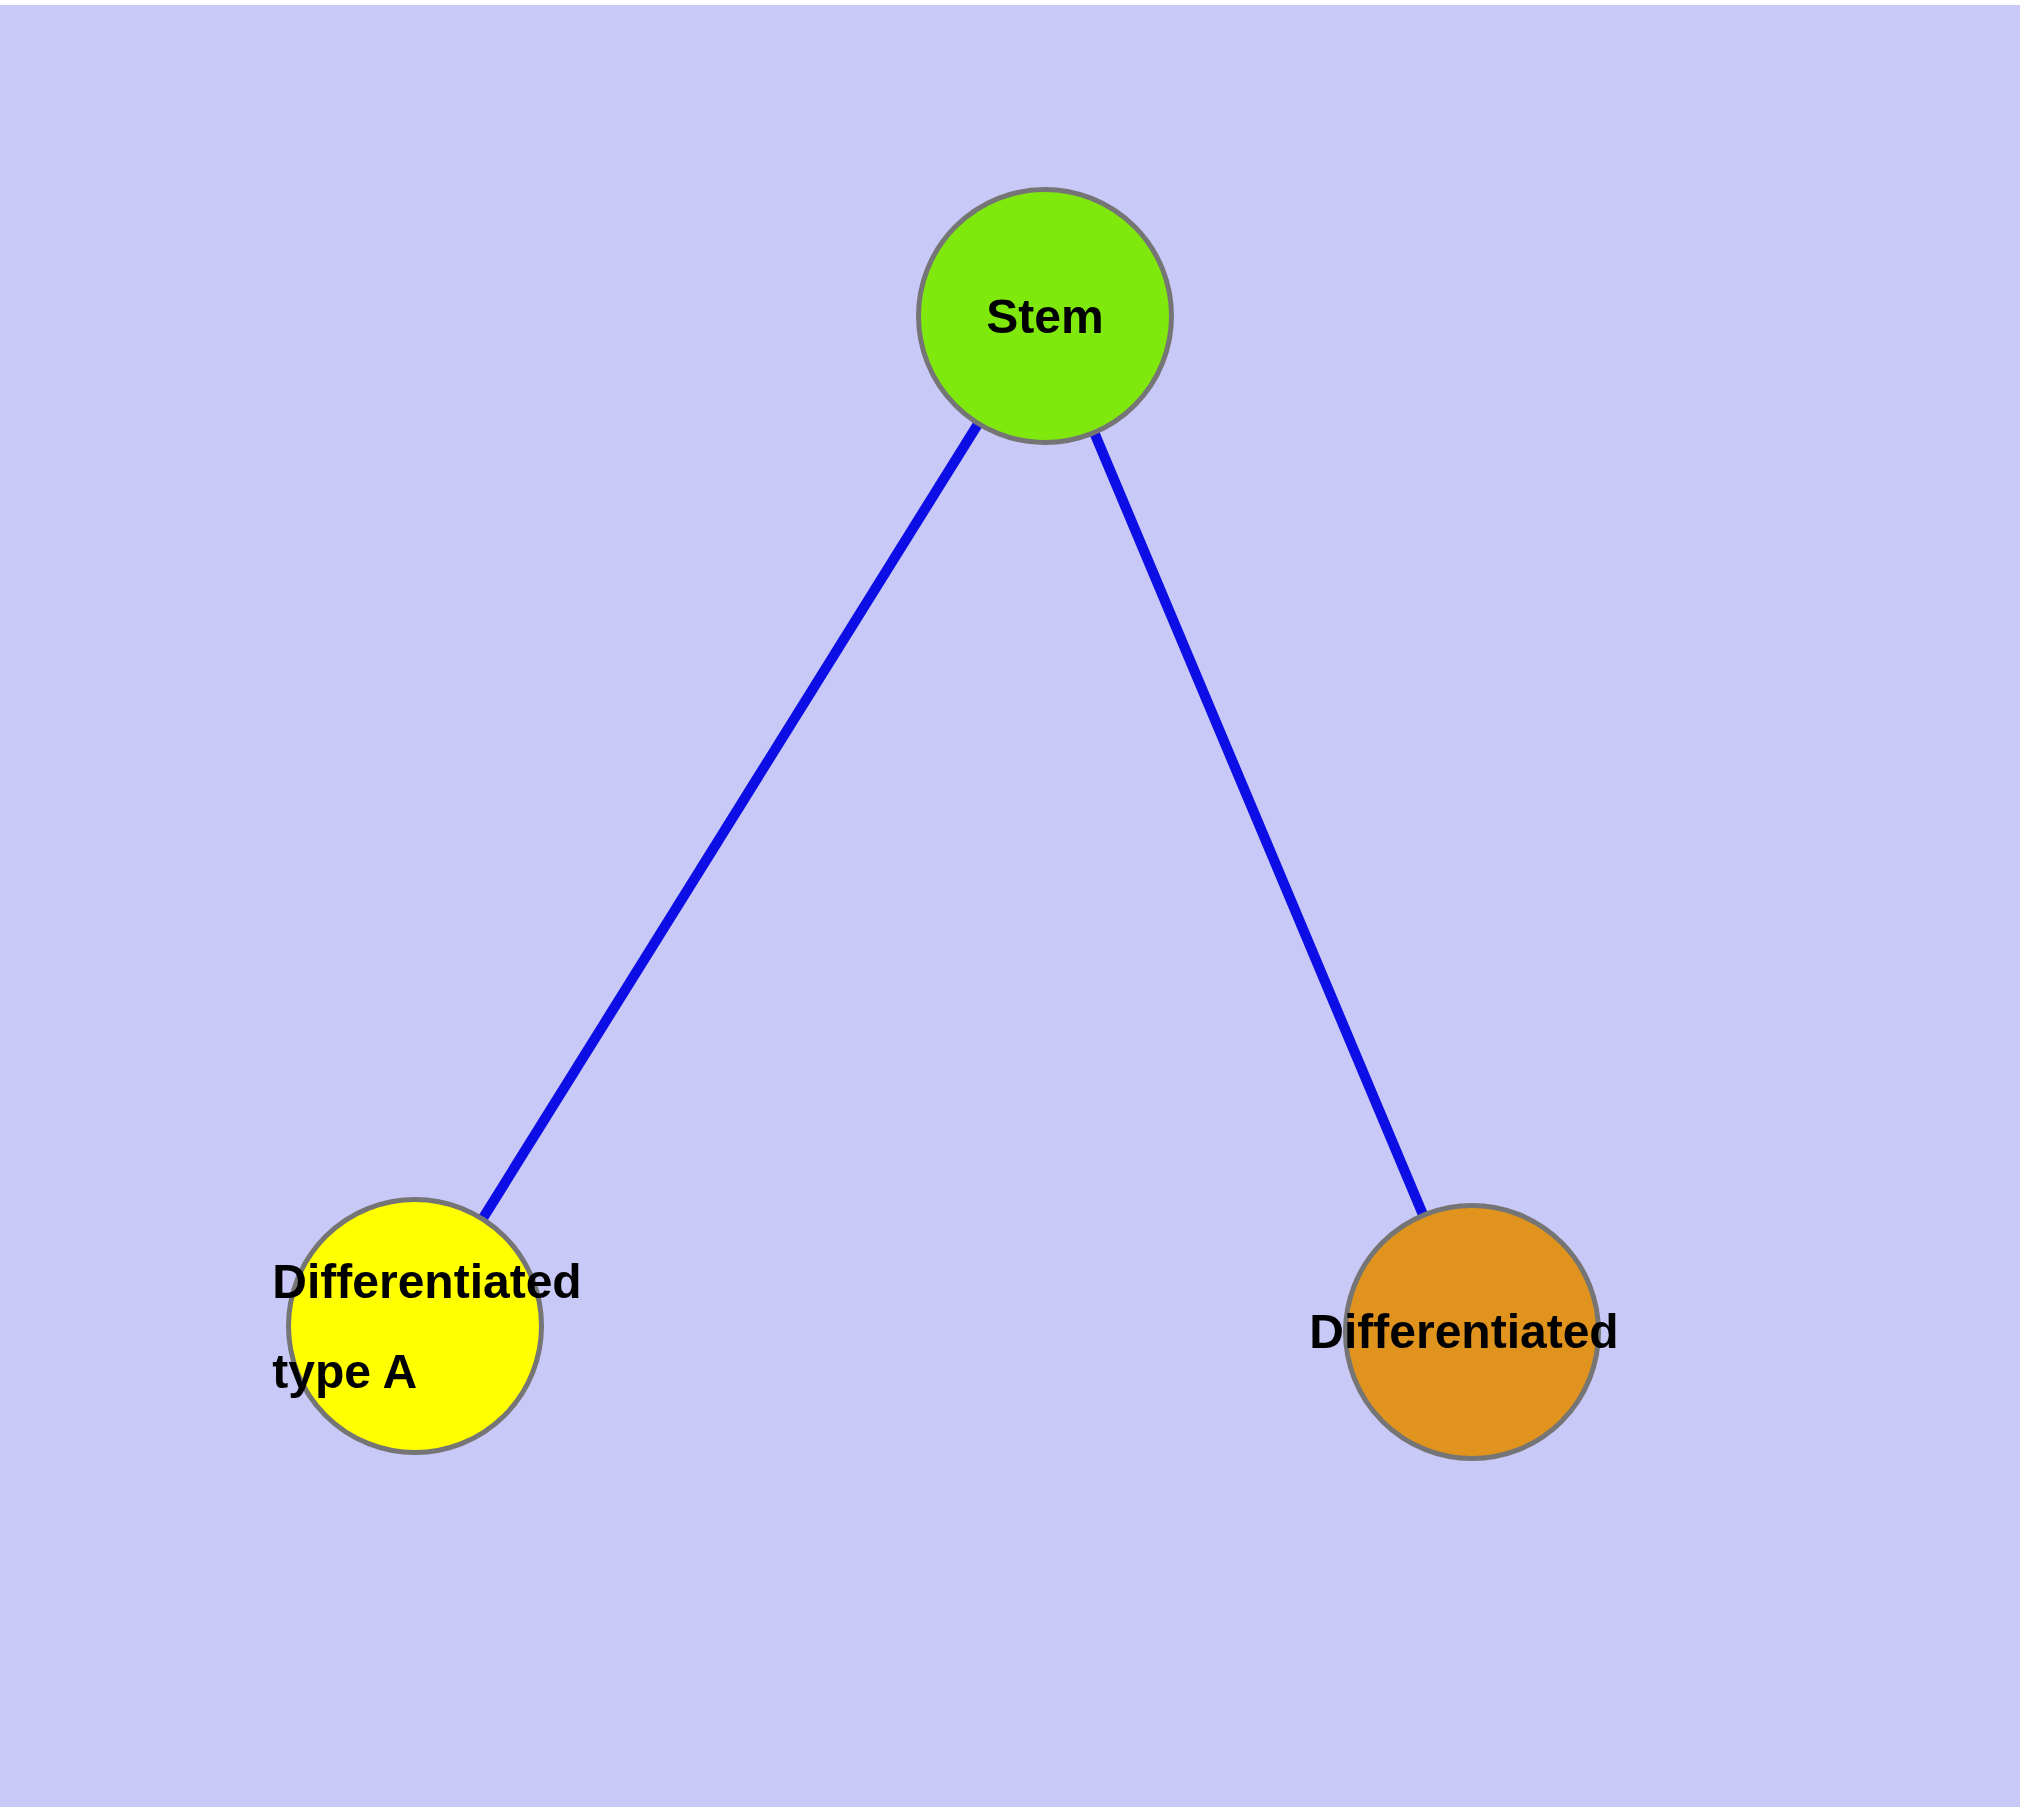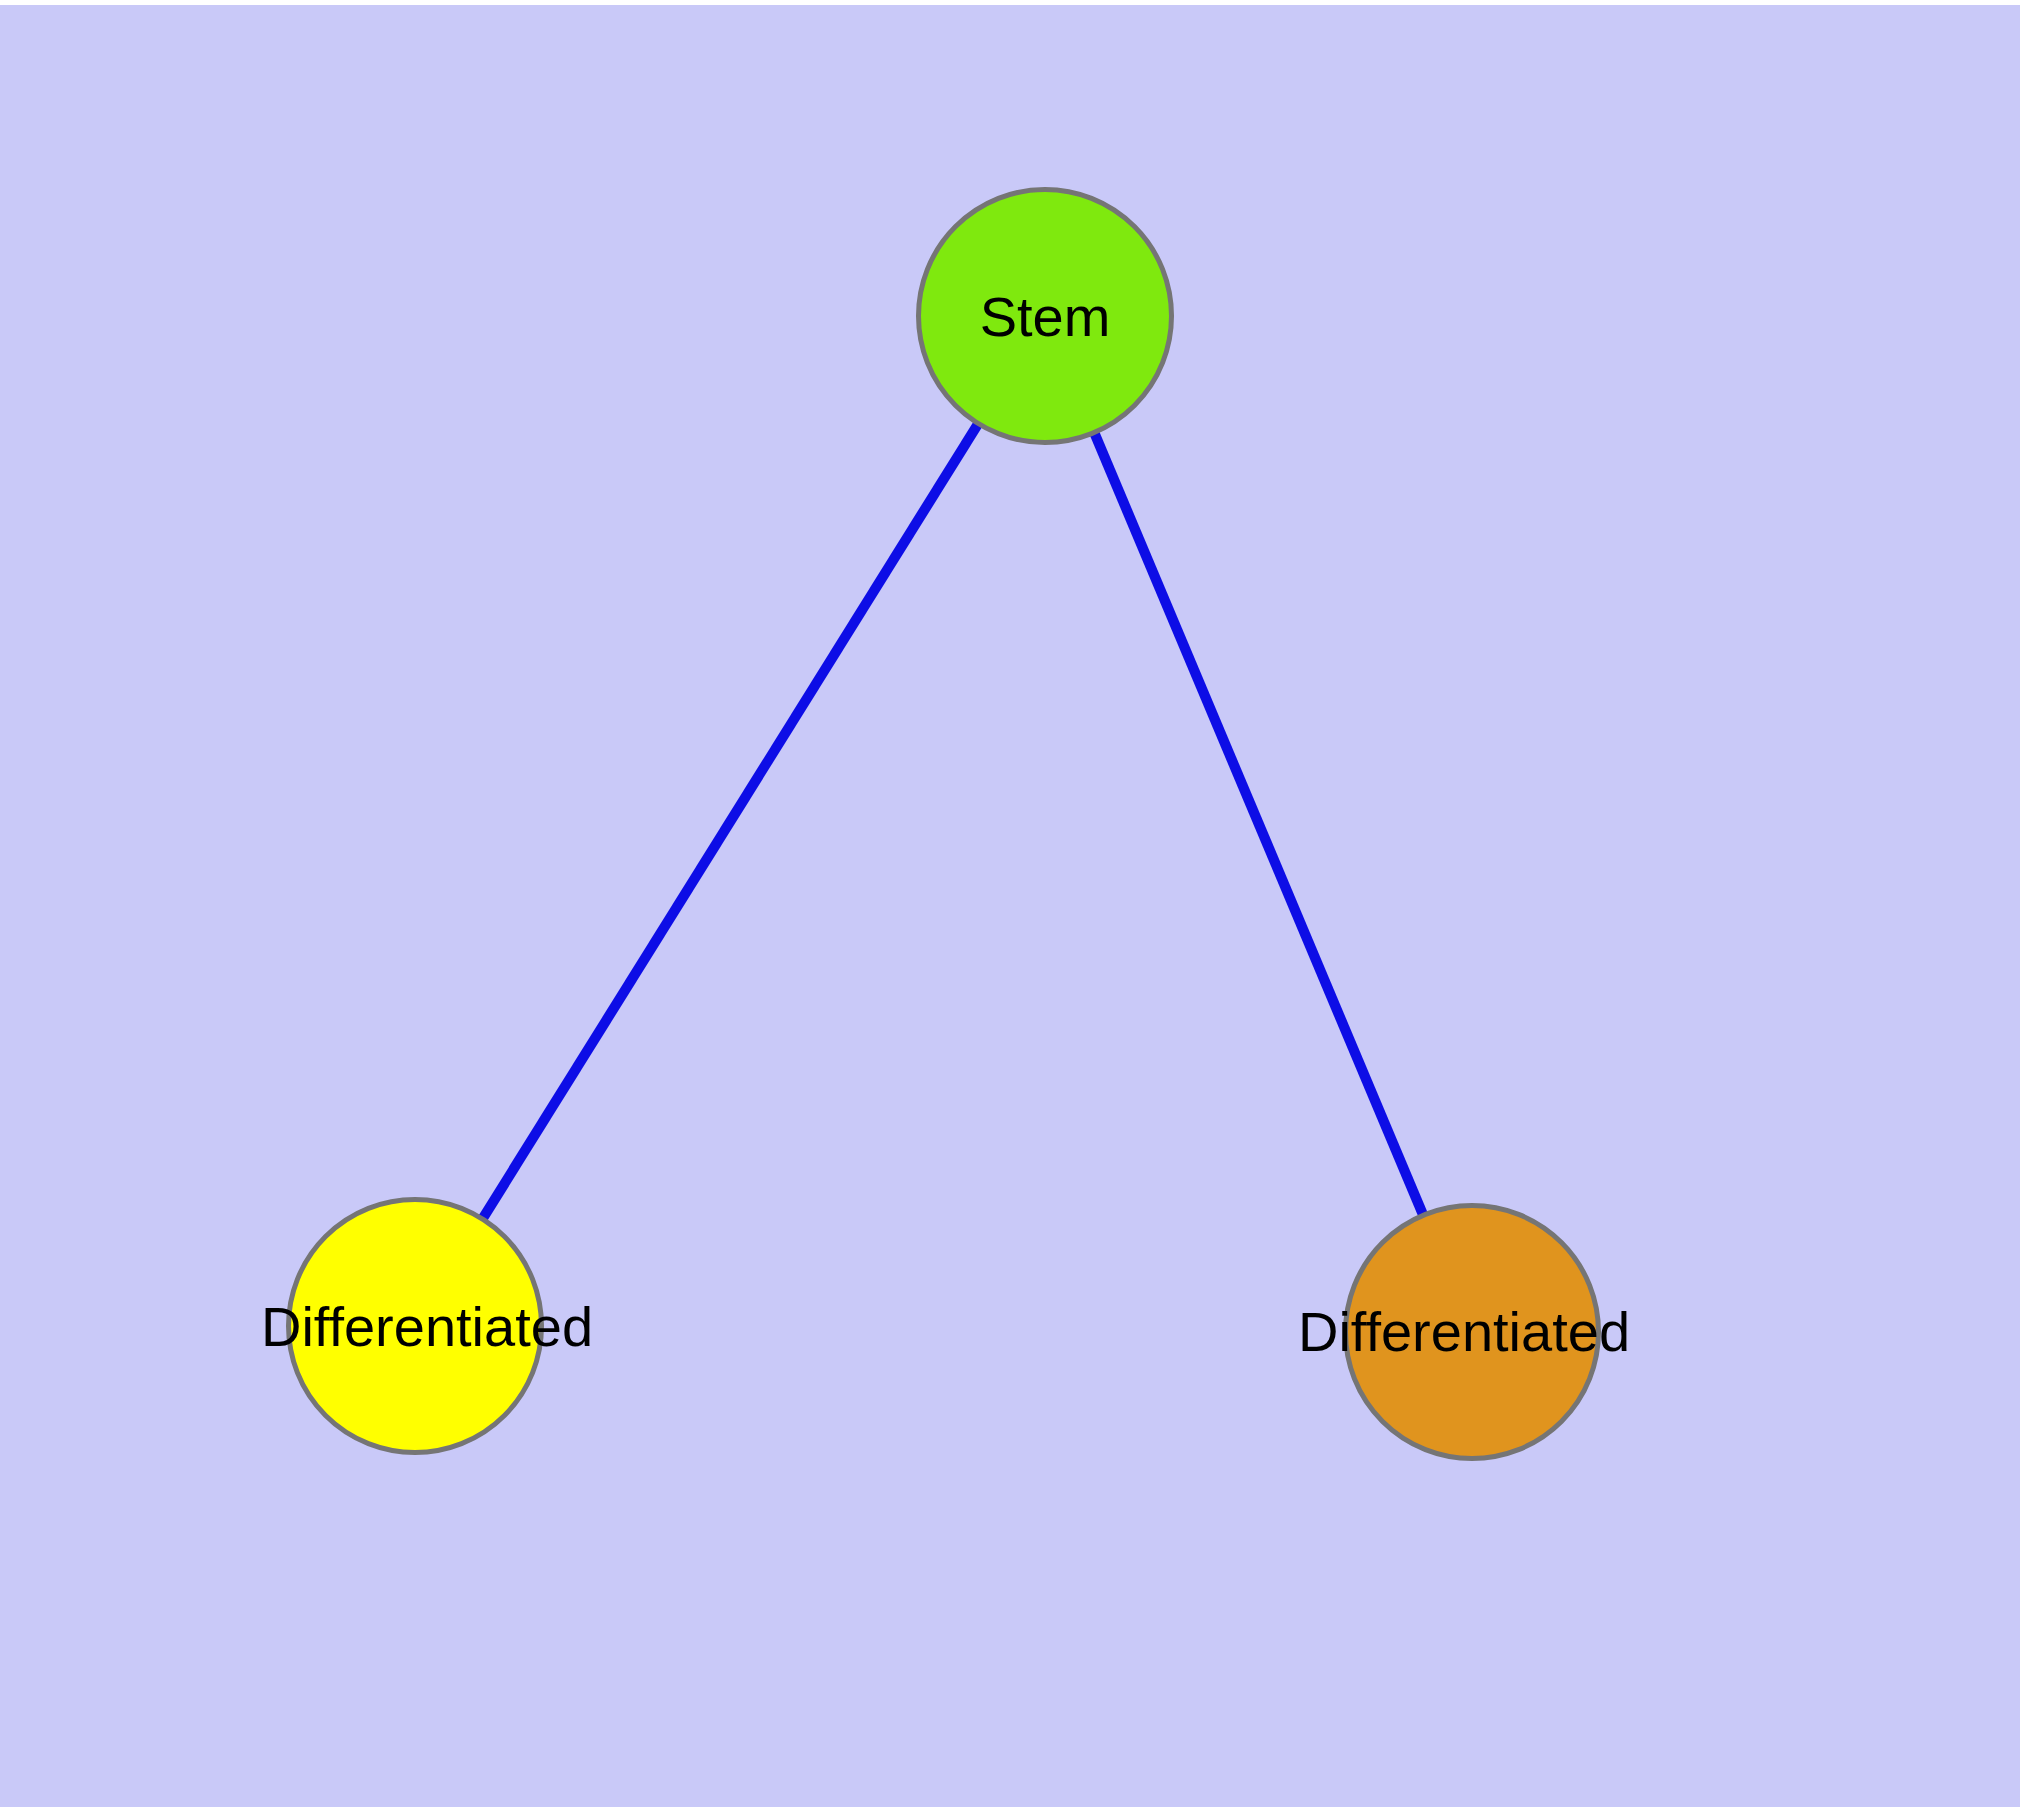--- a/index.html
+++ b/index.html
@@ -43,22 +43,22 @@
     position: absolute;
     width: 258px;
     height: 258px;
     border-radius: 50%;
     border: 5.1px solid #757575;
     box-sizing: border-box;
   }
   .node-label {
     position: absolute;
     transform: translate(-50%, -50%);
-    font-weight: normal;
-    font-size: 56px;
+    font-weight: bold;
+    font-size: 48px;
     line-height: 90px;
     color: #000000;
     text-align: left;
     white-space: nowrap;
     letter-spacing: 0px;
   }
   .node-label span { display: block; }
 </style>
 </head>
 <body>
@@ -75,20 +75,21 @@
   <div class="node" style="left: 916px; top: 182px; background-color: rgb(127, 233, 14); border-color: rgb(117, 117, 117);"></div>
 
   <div class="node" style="left: 286px; top: 1192px; background-color: rgb(255, 255, 0); border-color: rgb(117, 117, 117);"></div>
 
   <div class="node" style="left: 1343px; top: 1198px; background-color: rgb(224, 148, 30); border-color: rgb(117, 117, 117);"></div>
 
   <div class="node-label" style="left: 1045px; top: 312px; color: rgb(0, 0, 0);">Stem</div>
 
   <div class="node-label" style="left: 427px; top: 1322px; color: rgb(0, 0, 0);">
     <span>Differentiated</span>
+    <span>type A</span>
   </div>
 
   <div class="node-label" style="left: 1464px; top: 1327px; color: rgb(0, 0, 0);">
     <span>Differentiated</span>
   </div>
 
 </div>
 
 <div class="margin-strip bottom"></div>
 

